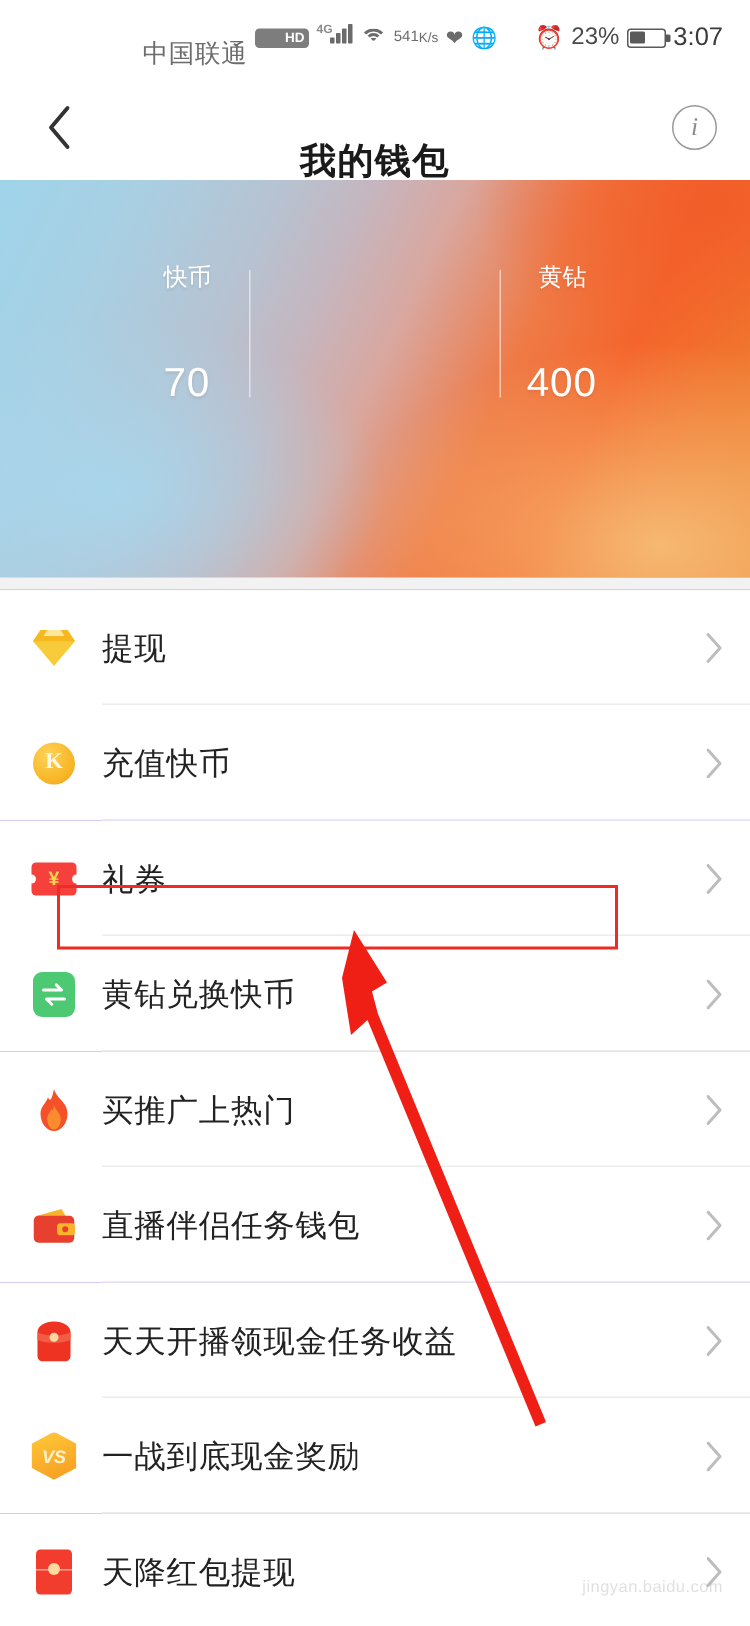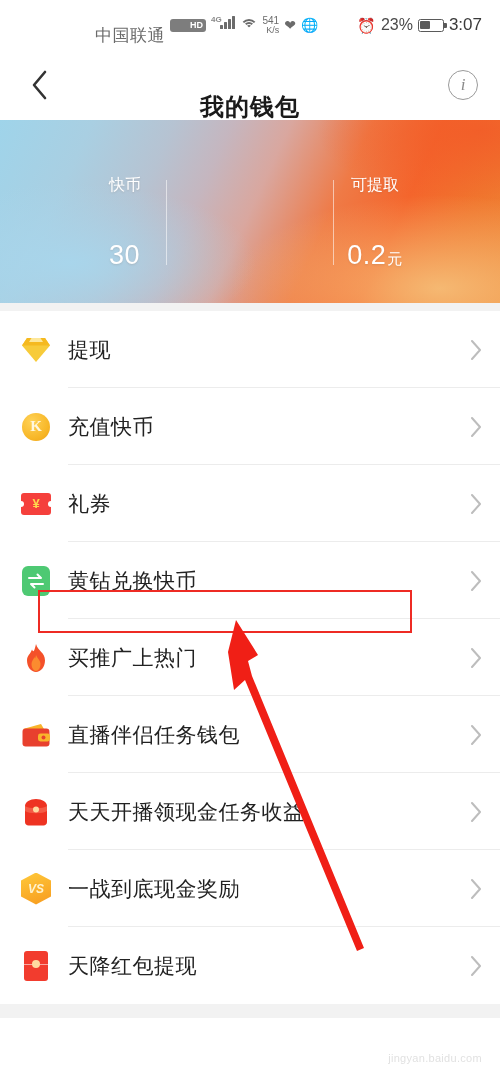--- a/index.html
+++ b/index.html
@@ -38,21 +38,21 @@
   .bars i:nth-child(4){height:13px;}
   .wifi{ width:18px; height:14px; position:relative; }
   .wifi span{
     position:absolute; left:50%; border:2px solid #6b6b6b;
     border-bottom-color:transparent; border-left-color:transparent; border-right-color:transparent;
     border-radius:50%; transform:translateX(-50%);
   }
   .wifi span:nth-child(1){ width:18px; height:18px; top:1px; }
   .wifi span:nth-child(2){ width:11px; height:11px; top:4px; }
   .wifi span:nth-child(3){ width:5px;  height:5px;  top:7px; }
-  .net-speed{ display:flex; flex-direction:column; align-items:flex-end; line-height:1; }
+  .net-speed{ display:flex; flex-direction:row; align-items:center; line-height:1; }
   .net-speed b{ font-size:10px; font-weight:normal; color:#6b6b6b; }
   .net-speed i{ font-size:9px; font-style:normal; color:#6b6b6b; }
   .heart-ic{ font-size:14px; color:#6b6b6b; line-height:1; }
   .globe-ic{ font-size:14px; color:#6b6b6b; line-height:1; }
 
   .sb-right{
     position:absolute; right:18px; top:0; height:50px;
     display:flex; align-items:center; gap:5px;
   }
   .alarm-ic{ font-size:15px; color:#5a5a5a; line-height:1; }
@@ -84,21 +84,21 @@
   .nav-info{
     position:absolute; right:22px; top:50%; transform:translateY(-50%);
     width:30px; height:30px; border:1.7px solid #9a9a9a; border-radius:50%;
     display:flex; align-items:center; justify-content:center;
     font-size:17px; color:#8a8a8a; font-family:"Liberation Serif",serif; font-style:italic;
     cursor:pointer;
   }
 
   
   .banner{
-    height:183px; width:100%; position:relative;
+    height:265px; width:100%; position:relative;
     background:
       linear-gradient(115deg,
         #9fd4ea 0%,
         #a9cfe2 16%,
         #b6c3d2 30%,
         #c5b6bf 40%,
         #d9a79f 50%,
         #ef7a46 64%,
         #f4652c 76%,
         #f0762e 88%,
@@ -286,33 +286,33 @@
 </div>
 
 <div class="banner">
   <div class="vdiv d1"></div>
   <div class="vdiv d2"></div>
   <div class="stats">
 
     <div class="stat">
       <div class="stat-label">快币</div>
       <div class="stat-value">
-        <span>30</span>
+        <span>70</span>
         <span class="stat-unit"></span>
       </div>
     </div>
 
-
     <div class="stat">
-      <div class="stat-label">可提取</div>
+      <div class="stat-label">黄钻</div>
       <div class="stat-value">
-        <span>0.2</span>
-        <span class="stat-unit">元</span>
+        <span>400</span>
+        <span class="stat-unit"></span>
       </div>
     </div>
+
 
   </div>
 </div>
 
 <div class="gray-gap"></div>
 
 <div class="list">
 
   <div class="row">
     <span class="row-ic">

